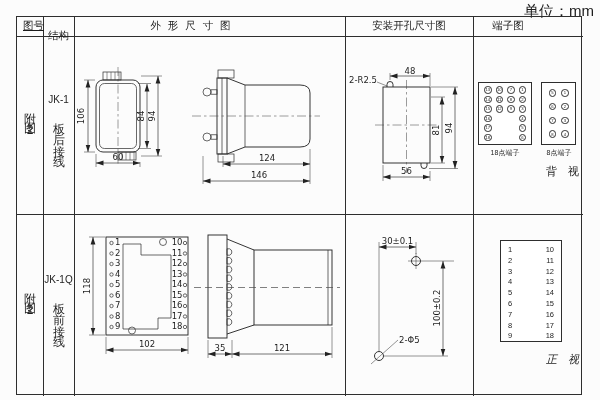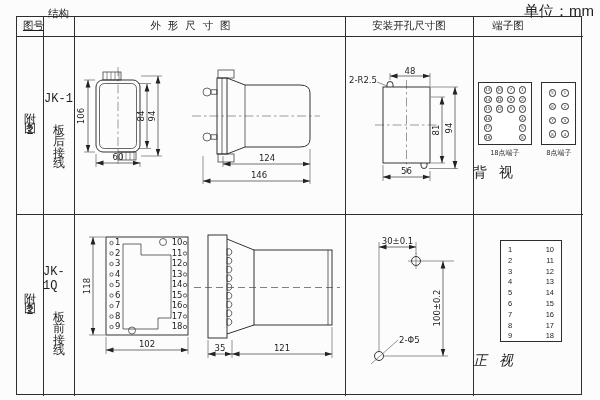--- a/index.html
+++ b/index.html
@@ -9,60 +9,60 @@
     font-family:"Liberation Sans","DejaVu Sans",sans-serif;
   }
   .line { position:absolute; background:#2e2e2e; }
   .vline { width:1px; }
   .hline { height:1px; }
   .frame { position:absolute; border:1px solid #2e2e2e; box-sizing:border-box; }
   .hdr { position:absolute; display:flex; align-items:center; justify-content:center;
          font-size:10.5px; color:#1d1d1d; }
   .cell { position:absolute; display:flex; flex-direction:column; align-items:center; justify-content:center; }
   .vtext { writing-mode:vertical-rl; text-orientation:upright; font-size:12px; letter-spacing:10px; color:#1d1d1d; }
-  .model { font-size:12px; margin-bottom:8px; color:#1d1d1d;font-family:Liberation Mono, monospace; }
+  .model { font-size:10px; margin-bottom:8px; color:#1d1d1d; }
   .unit { position:absolute; right:6px; top:2px; font-size:15px; color:#1d1d1d; }
   svg { position:absolute; overflow:visible; }
   .draw  { stroke:#2a2a2a; stroke-width:0.95; fill:none; }
   .draw2 { stroke:#2a2a2a; stroke-width:0.7;  fill:none; }
   .ext   { stroke:#3a3a3a; stroke-width:0.55; fill:none; }
   .dim   { stroke:#2a2a2a; stroke-width:0.65; fill:none; }
   .cl    { stroke:#4a4a4a; stroke-width:0.55; fill:none; stroke-dasharray:9 3 2.5 3; }
   .cl2   { stroke:#4a4a4a; stroke-width:0.7;  fill:none; stroke-dasharray:7 4; }
   text   { font-family:"DejaVu Sans","Liberation Sans",sans-serif; font-size:8.5px; fill:#1d1d1d; }
   .tbox { position:absolute; border:1px solid #2e2e2e; box-sizing:border-box; background:#fff; }
   .grid18 { display:grid; grid-template-columns:repeat(4,1fr); grid-template-rows:repeat(6,1fr);
             justify-items:center; align-items:center; width:100%; height:100%; padding:2px 3px; box-sizing:border-box; }
   .grid8  { display:grid; grid-template-columns:repeat(2,1fr); grid-template-rows:repeat(4,1fr);
             justify-items:center; align-items:center; width:100%; height:100%; padding:3px 4px; box-sizing:border-box; }
   .pin { border:1px solid #2e2e2e; border-radius:50%; width:7.5px; height:7.5px;
          font-size:4.2px; line-height:7px; display:flex; align-items:center; justify-content:center;
          color:#1d1d1d; box-sizing:border-box; letter-spacing:-0.2px; }
   .tlabel { position:absolute; text-align:center; font-size:7px; color:#1d1d1d; }
-  .viewlabel { position:absolute; text-align:left; font-size:14px; letter-spacing:4px; color:#1d1d1d; }
+  .viewlabel { position:absolute; text-align:right; font-size:11px; letter-spacing:4px; color:#1d1d1d; }
   .numcols { display:flex; justify-content:space-between; width:100%; height:100%;
              padding:4px 7px; box-sizing:border-box; }
   .numcol { display:flex; flex-direction:column; font-size:7.5px; line-height:10.8px; color:#1d1d1d; }
   .numcol.right { text-align:right; }
 </style>
 </head>
 <body>
 
 <div class="unit">单位：mm</div>
 
 <div class="frame" style="left:16px;top:16px;width:566px;height:379px;"></div>
 <div class="line vline" style="left:43px;top:16px;height:380px;"></div>
 <div class="line vline" style="left:74px;top:16px;height:380px;"></div>
 <div class="line vline" style="left:345px;top:16px;height:380px;"></div>
 <div class="line vline" style="left:473px;top:16px;height:380px;"></div>
 <div class="line hline" style="left:16px;top:36px;width:567px;"></div>
 <div class="line hline" style="left:16px;top:214px;width:567px;"></div>
 
 <div class="hdr" style="left:20px;top:16px;width:27px;height:20px;text-decoration:underline;">图号</div>
-<div class="hdr" style="left:43px;top:4px;width:31px;height:20px;">结构</div>
+<div class="hdr" style="left:43px;top:26px;width:31px;height:20px;">结构</div>
 <div class="hdr" style="left:56px;top:16px;width:271px;height:20px;letter-spacing:2px;">外 形 尺 寸 图</div>
 <div class="hdr" style="left:345px;top:16px;width:128px;height:20px;">安装开孔尺寸图</div>
 <div class="hdr" style="left:453px;top:16px;width:110px;height:20px;">端子图</div>
 
 <div class="cell" style="left:16px;top:37px;width:27px;height:176px;">
   <div class="vtext">附图2</div>
 </div>
 <div class="cell" style="left:43px;top:37px;width:31px;height:176px;">
   <div class="model">JK-1</div>
   <div class="vtext" style="letter-spacing:11px;">板后接线</div>

